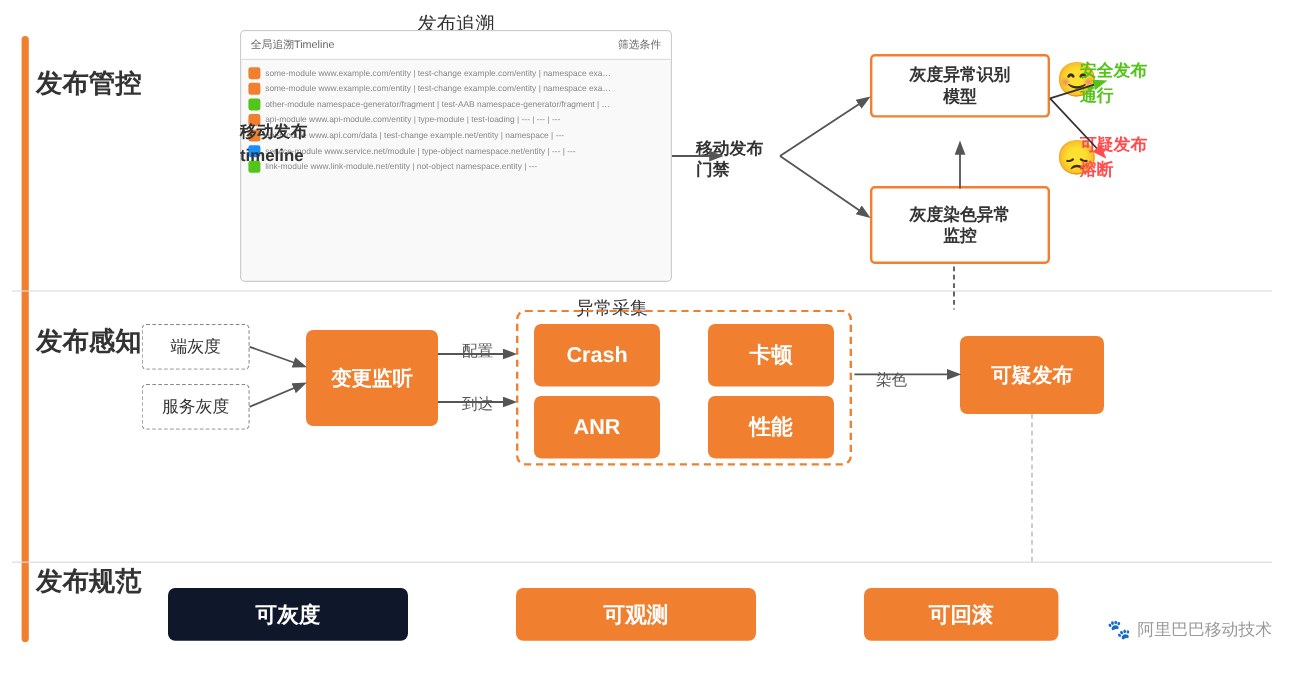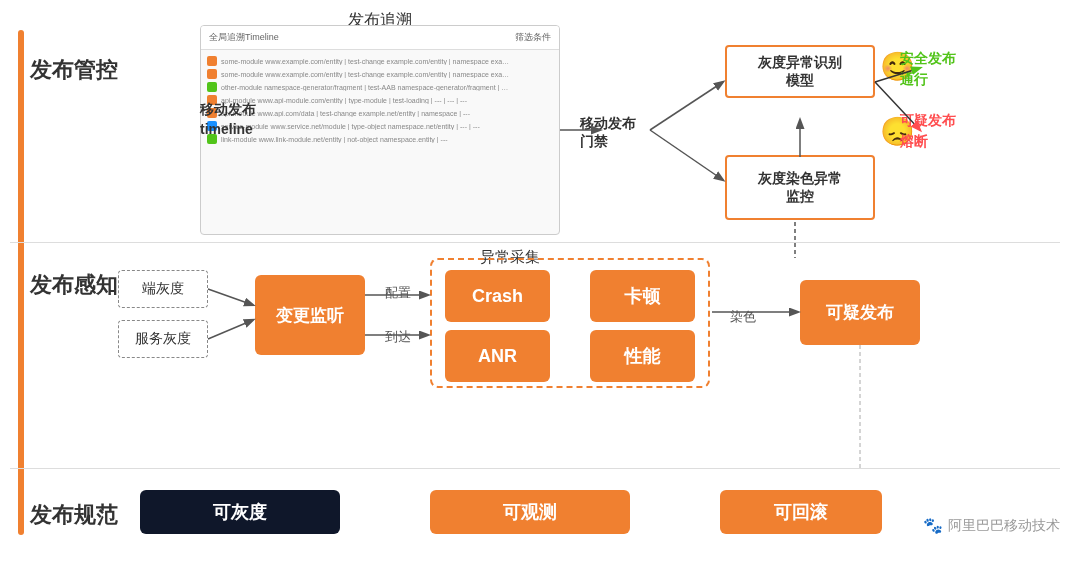--- a/index.html
+++ b/index.html
@@ -34,21 +34,21 @@
     .section-label {
       position: absolute;
       left: 30px;
       font-size: 22px;
       font-weight: bold;
       color: #333;
     }
 
     .label-fabukongzhi { top: 55px; }
     .label-fabuganzhi { top: 270px; }
-    .label-fabuguguifan { top: 500px; }
+    .label-fabuguguifan { top: 470px; }
 
     
     
     .trace-box {
       position: absolute;
       left: 200px;
       top: 25px;
       width: 360px;
       height: 210px;
       border: 1.5px solid #ccc;

